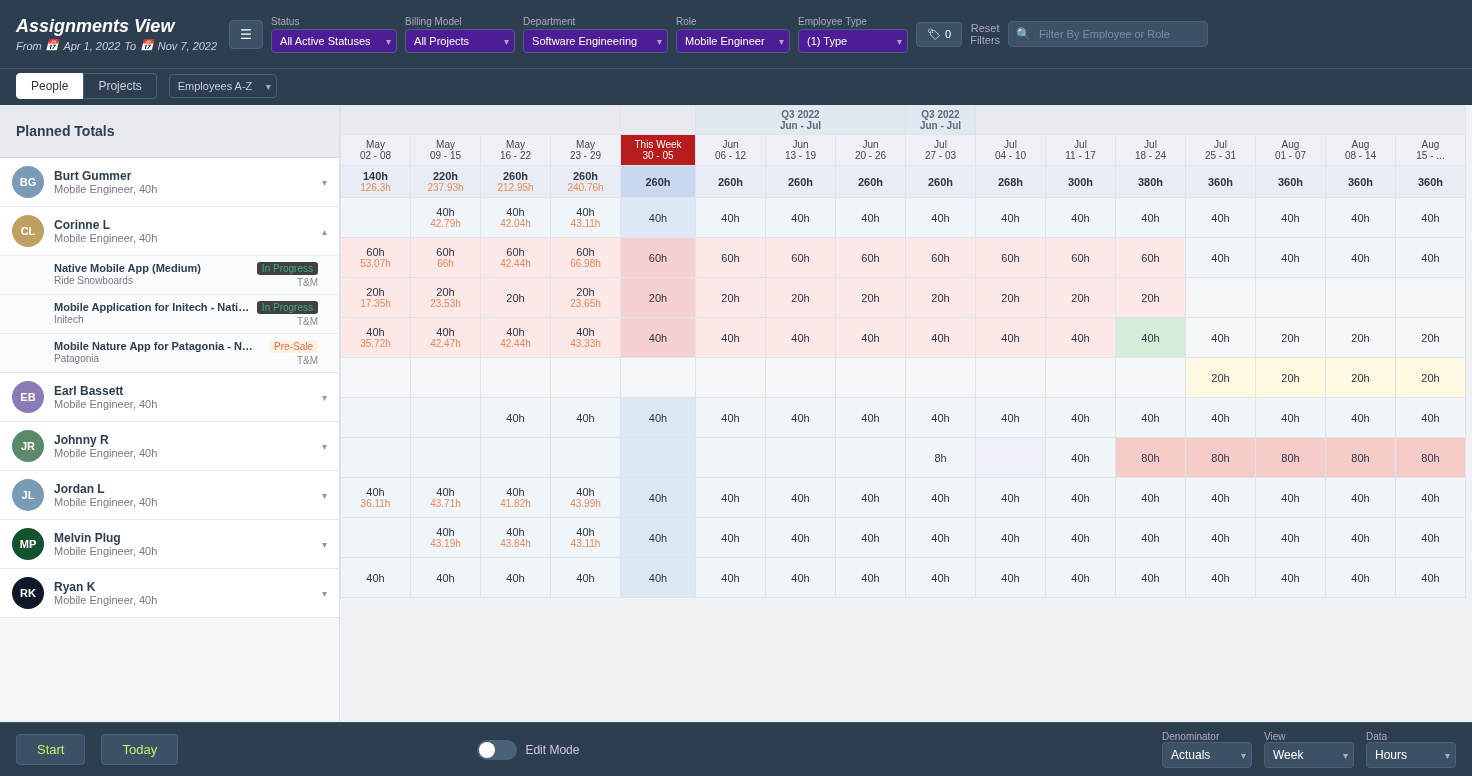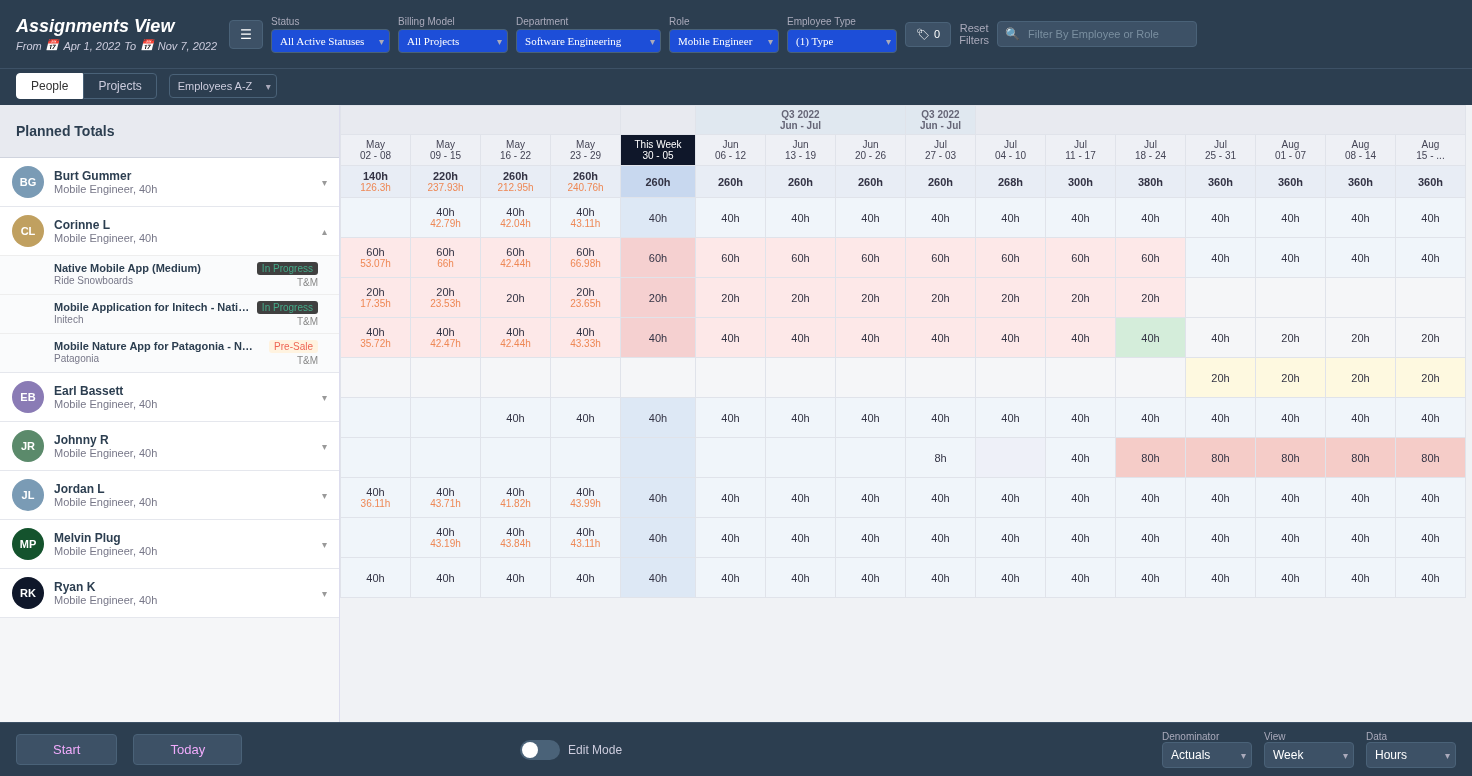--- a/index.html
+++ b/index.html
@@ -10,21 +10,21 @@
     
     .header { background: #2c3e50; color: white; padding: 8px 16px; display: flex; align-items: center; gap: 12px; min-height: 68px; flex-shrink: 0; }
     .header-title-area { display: flex; flex-direction: column; min-width: 160px; font-style: italic; }
     .header-title { font-size: 18px; font-weight: 600; color: white; }
     .header-subtitle { display: flex; align-items: flex-end; gap: 4px; font-size: 11px; color: #aab; margin-top: 2px; }
     .header-subtitle span { color: #ccd; }
 
     .filter-bar { display: flex; align-items: center; gap: 8px; flex: 1; flex-wrap: nowrap; }
     .filter-group { display: flex; flex-direction: column; }
     .filter-label { font-size: 10px; color: #aab; margin-bottom: 2px; }
-    .filter-select { background: #1d4ed8; border: 1px solid #4a6278; color: white; border-radius: 4px; padding: 5px 24px 5px 8px; font-size: 11px; appearance: none; cursor: pointer; min-width: 110px; position: relative; font-family: Liberation Serif, serif; }
+    .filter-select { background: #4c1d95; border: 1px solid #4a6278; color: white; border-radius: 4px; padding: 5px 24px 5px 8px; font-size: 11px; appearance: none; cursor: pointer; min-width: 110px; position: relative; }
     .select-wrapper { position: relative; display: inline-block; }
     .select-wrapper::after { content: '▾'; position: absolute; right: 6px; top: 50%; transform: translateY(-50%); color: #aab; pointer-events: none; font-size: 10px; }
 
     .filter-icon-btn { background: #3d5166; border: 1px solid #4a6278; color: white; border-radius: 4px; padding: 6px 10px; cursor: pointer; display: flex; align-items: center; }
 
     .tag-btn { background: #3d5166; border: 1px solid #4a6278; color: white; border-radius: 4px; padding: 5px 10px; cursor: pointer; display: flex; align-items: center; gap: 4px; font-size: 11px; white-space: nowrap; }
 
     .reset-filters-btn { background: transparent; border: none; color: #aab; font-size: 11px; cursor: pointer; white-space: nowrap; text-align: center; }
 
     .search-input-wrapper { position: relative; }
@@ -67,21 +67,21 @@
     .status-badge { font-size: 10px; padding: 1px 5px; border-radius: 3px; background: #404040; color: #4a8; }
     .status-badge.presale { background: #fff3e0; color: #e65; }
     .tm-badge { font-size: 10px; color: #888; }
 
     
     .grid-panel { flex: 1; overflow-x: auto; overflow-y: auto; position: relative; }
     .grid-table { border-collapse: collapse; table-layout: fixed; }
     .grid-table th, .grid-table td { border: 1px solid #e0e3ea; text-align: center; vertical-align: middle; }
     .quarter-row th { background: #e8eaf0; font-size: 10px; color: #667; padding: 3px 4px; border-bottom: none; font-weight: 600; }
     .week-row th { background: #eef0f5; font-size: 10px; color: #445; padding: 4px 4px; font-weight: 500; min-width: 70px; }
-    .week-row th.current-week { background: #0f172a; color: white; }
+    .week-row th.current-week { background: #b91c1c; color: white; }
 
     
     .totals-row td { background: #e8edf5; font-size: 11px; font-weight: 600; color: #334; padding: 4px 2px; }
     .totals-row td .secondary { font-size: 10px; font-weight: 400; color: #e85; display: block; }
     .totals-row td.current-week-col { background: #c8d8ef; }
 
     
     .emp-data-row td { background: #f0f5fa; font-size: 11px; color: #334; padding: 8px 2px; height: 40px; }
     .emp-data-row td.current-week-col { background: #dde8f5; }
     .emp-data-row td .secondary { font-size: 10px; color: #e85; display: block; }
@@ -91,21 +91,21 @@
     .proj-data-row td.current-week-col { }
     .proj-data-row td .secondary { font-size: 10px; color: #e85; display: block; }
 
     
     .proj-red td { background: #fde8e8; }
     .proj-red td.current-week-col { background: #f5d0d0; }
     .proj-yellow td { background: #fef9e0; }
 
     
     .footer { background: #2c3e50; padding: 8px 16px; display: flex; align-items: center; gap: 16px; flex-shrink: 0; border-top: 1px solid #3d5166; }
-    .footer-btn { background: #3d5166; border: 1px solid #4a6278; color: #f0abfc; border-radius: 4px; padding: 7px 36px; font-size: 13px; cursor: pointer; }
+    .footer-btn { background: #3d5166; border: 1px solid #4a6278; color: #bef264; border-radius: 4px; padding: 7px 20px; font-size: 13px; cursor: pointer; }
 
     .toggle-wrapper { display: flex; align-items: center; gap: 8px; margin-left: auto; margin-right: auto; }
     .toggle-label { color: #ccd; font-size: 12px; }
     .toggle-track { width: 40px; height: 20px; background: #4a6278; border-radius: 10px; position: relative; cursor: pointer; }
     .toggle-thumb { width: 16px; height: 16px; background: white; border-radius: 50%; position: absolute; top: 2px; left: 2px; transition: left 0.2s; }
 
     .footer-right { display: flex; align-items: center; gap: 12px; margin-left: auto; }
     .footer-select-group { display: flex; flex-direction: column; }
     .footer-select-label { font-size: 10px; color: #aab; }
     .footer-select-wrapper { position: relative; display: inline-block; }

